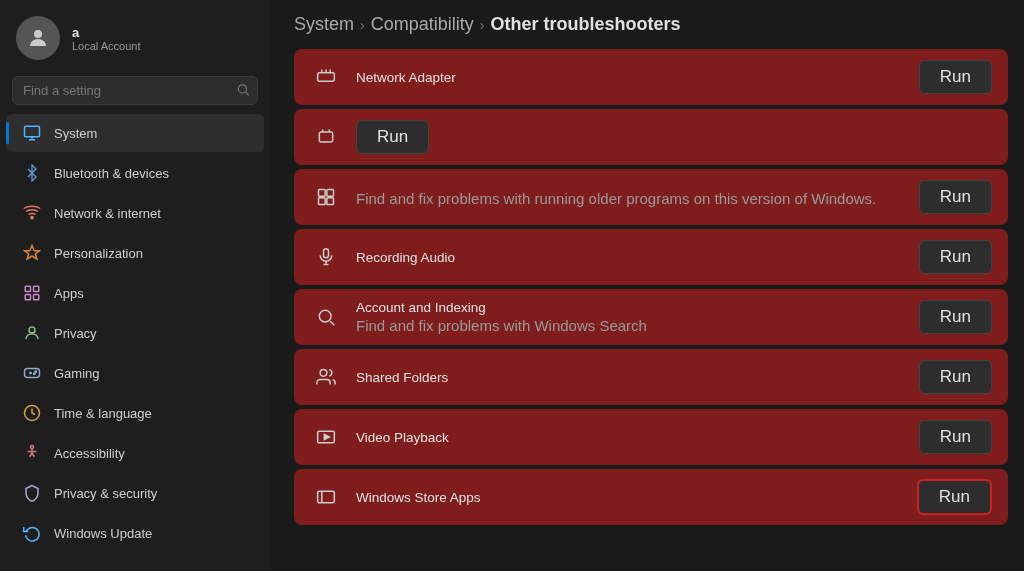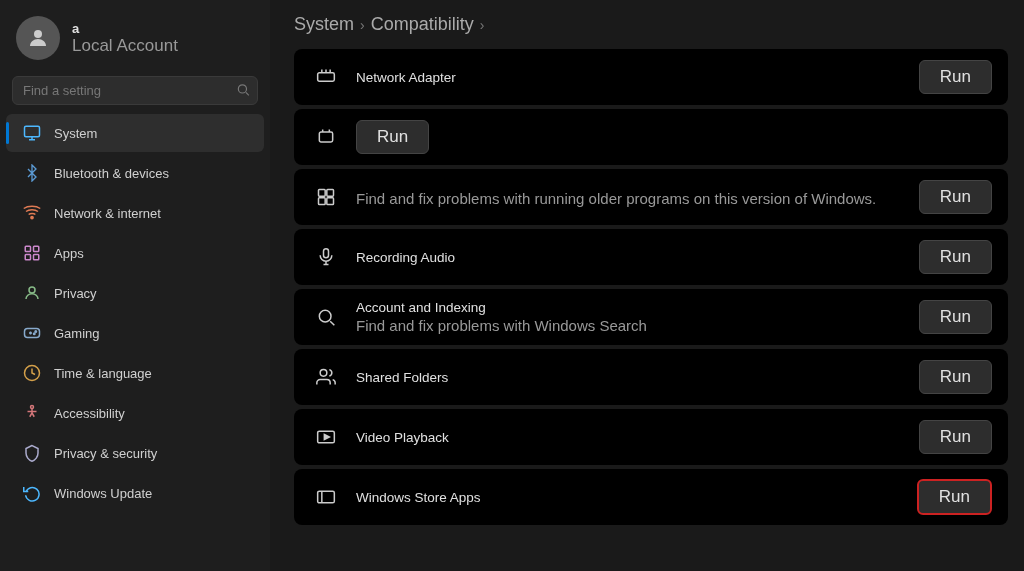--- a/index.html
+++ b/index.html
@@ -49,21 +49,21 @@
       flex-direction: column;
     }
 
     .profile-name {
       font-size: 13px;
       font-weight: 600;
       color: #e0e0e0;
     }
 
     .profile-type {
-      font-size: 17px;
+      font-size: 11px;
       color: #999;
     }
 
     .search-box {
       margin: 4px 12px 8px 12px;
       position: relative;
     }
 
     .search-box input {
       width: 100%;
@@ -171,21 +171,21 @@
     }
     .content-scroll::-webkit-scrollbar-track {
       background: transparent;
     }
     .content-scroll::-webkit-scrollbar-thumb {
       background: #444;
       border-radius: 3px;
     }
 
     .troubleshooter-row {
-      background: #000000;
+      background: #7f1d1d;
       border-radius: 8px;
       margin-bottom: 4px;
       display: flex;
       align-items: center;
       padding: 0 16px;
       min-height: 56px;
     }
 
     .row-icon {
       width: 32px;
@@ -285,20 +285,28 @@
       <svg width="18" height="18" viewBox="0 0 24 24" fill="none" stroke="#e07b54" stroke-width="2">
         <path d="M1 6c5.5-4 16.5-4 22 0"></path>
         <path d="M4 10c4-3 12-3 16 0"></path>
         <path d="M7.5 14c2.5-2 7-2 9 0"></path>
         <circle cx="12" cy="18" r="1.5" fill="#e07b54"></circle>
       </svg>
     </span>
     <span>Network &amp; internet</span>
   </div>
 
+  <div class="nav-item">
+    <span class="nav-icon">
+      <svg width="18" height="18" viewBox="0 0 24 24" fill="none" stroke="#d4853a" stroke-width="2">
+        <path d="M12 2L9 9H2l5.5 4-2 7L12 16l6.5 4-2-7L22 9h-7z"></path>
+      </svg>
+    </span>
+    <span>Personalization</span>
+  </div>
 
   <div class="nav-item">
     <span class="nav-icon">
       <svg width="18" height="18" viewBox="0 0 24 24" fill="none" stroke="#cc88cc" stroke-width="2">
         <rect x="3" y="3" width="7" height="7" rx="1"></rect>
         <rect x="14" y="3" width="7" height="7" rx="1"></rect>
         <rect x="3" y="14" width="7" height="7" rx="1"></rect>
         <rect x="14" y="14" width="7" height="7" rx="1"></rect>
       </svg>
     </span>
@@ -369,20 +377,21 @@
     <span>Windows Update</span>
   </div>
 </div>
 
 <div class="main">
   <div class="breadcrumb">
     <span class="crumb">System</span>
     <span class="crumb-sep">›</span>
     <span class="crumb">Compatibility</span>
     <span class="crumb-sep">›</span>
+    <span class="crumb-current">Other troubleshooters</span>
   </div>
 
   <div class="content-scroll">
 
     <div class="troubleshooter-row">
       <span class="row-icon">
         <svg width="20" height="20" viewBox="0 0 24 24" fill="none" stroke="#ccc" stroke-width="1.8">
           <rect x="2" y="7" width="20" height="10" rx="2"></rect>
           <line x1="7" y1="7" x2="7" y2="3"></line>
           <line x1="12" y1="7" x2="12" y2="3"></line>

